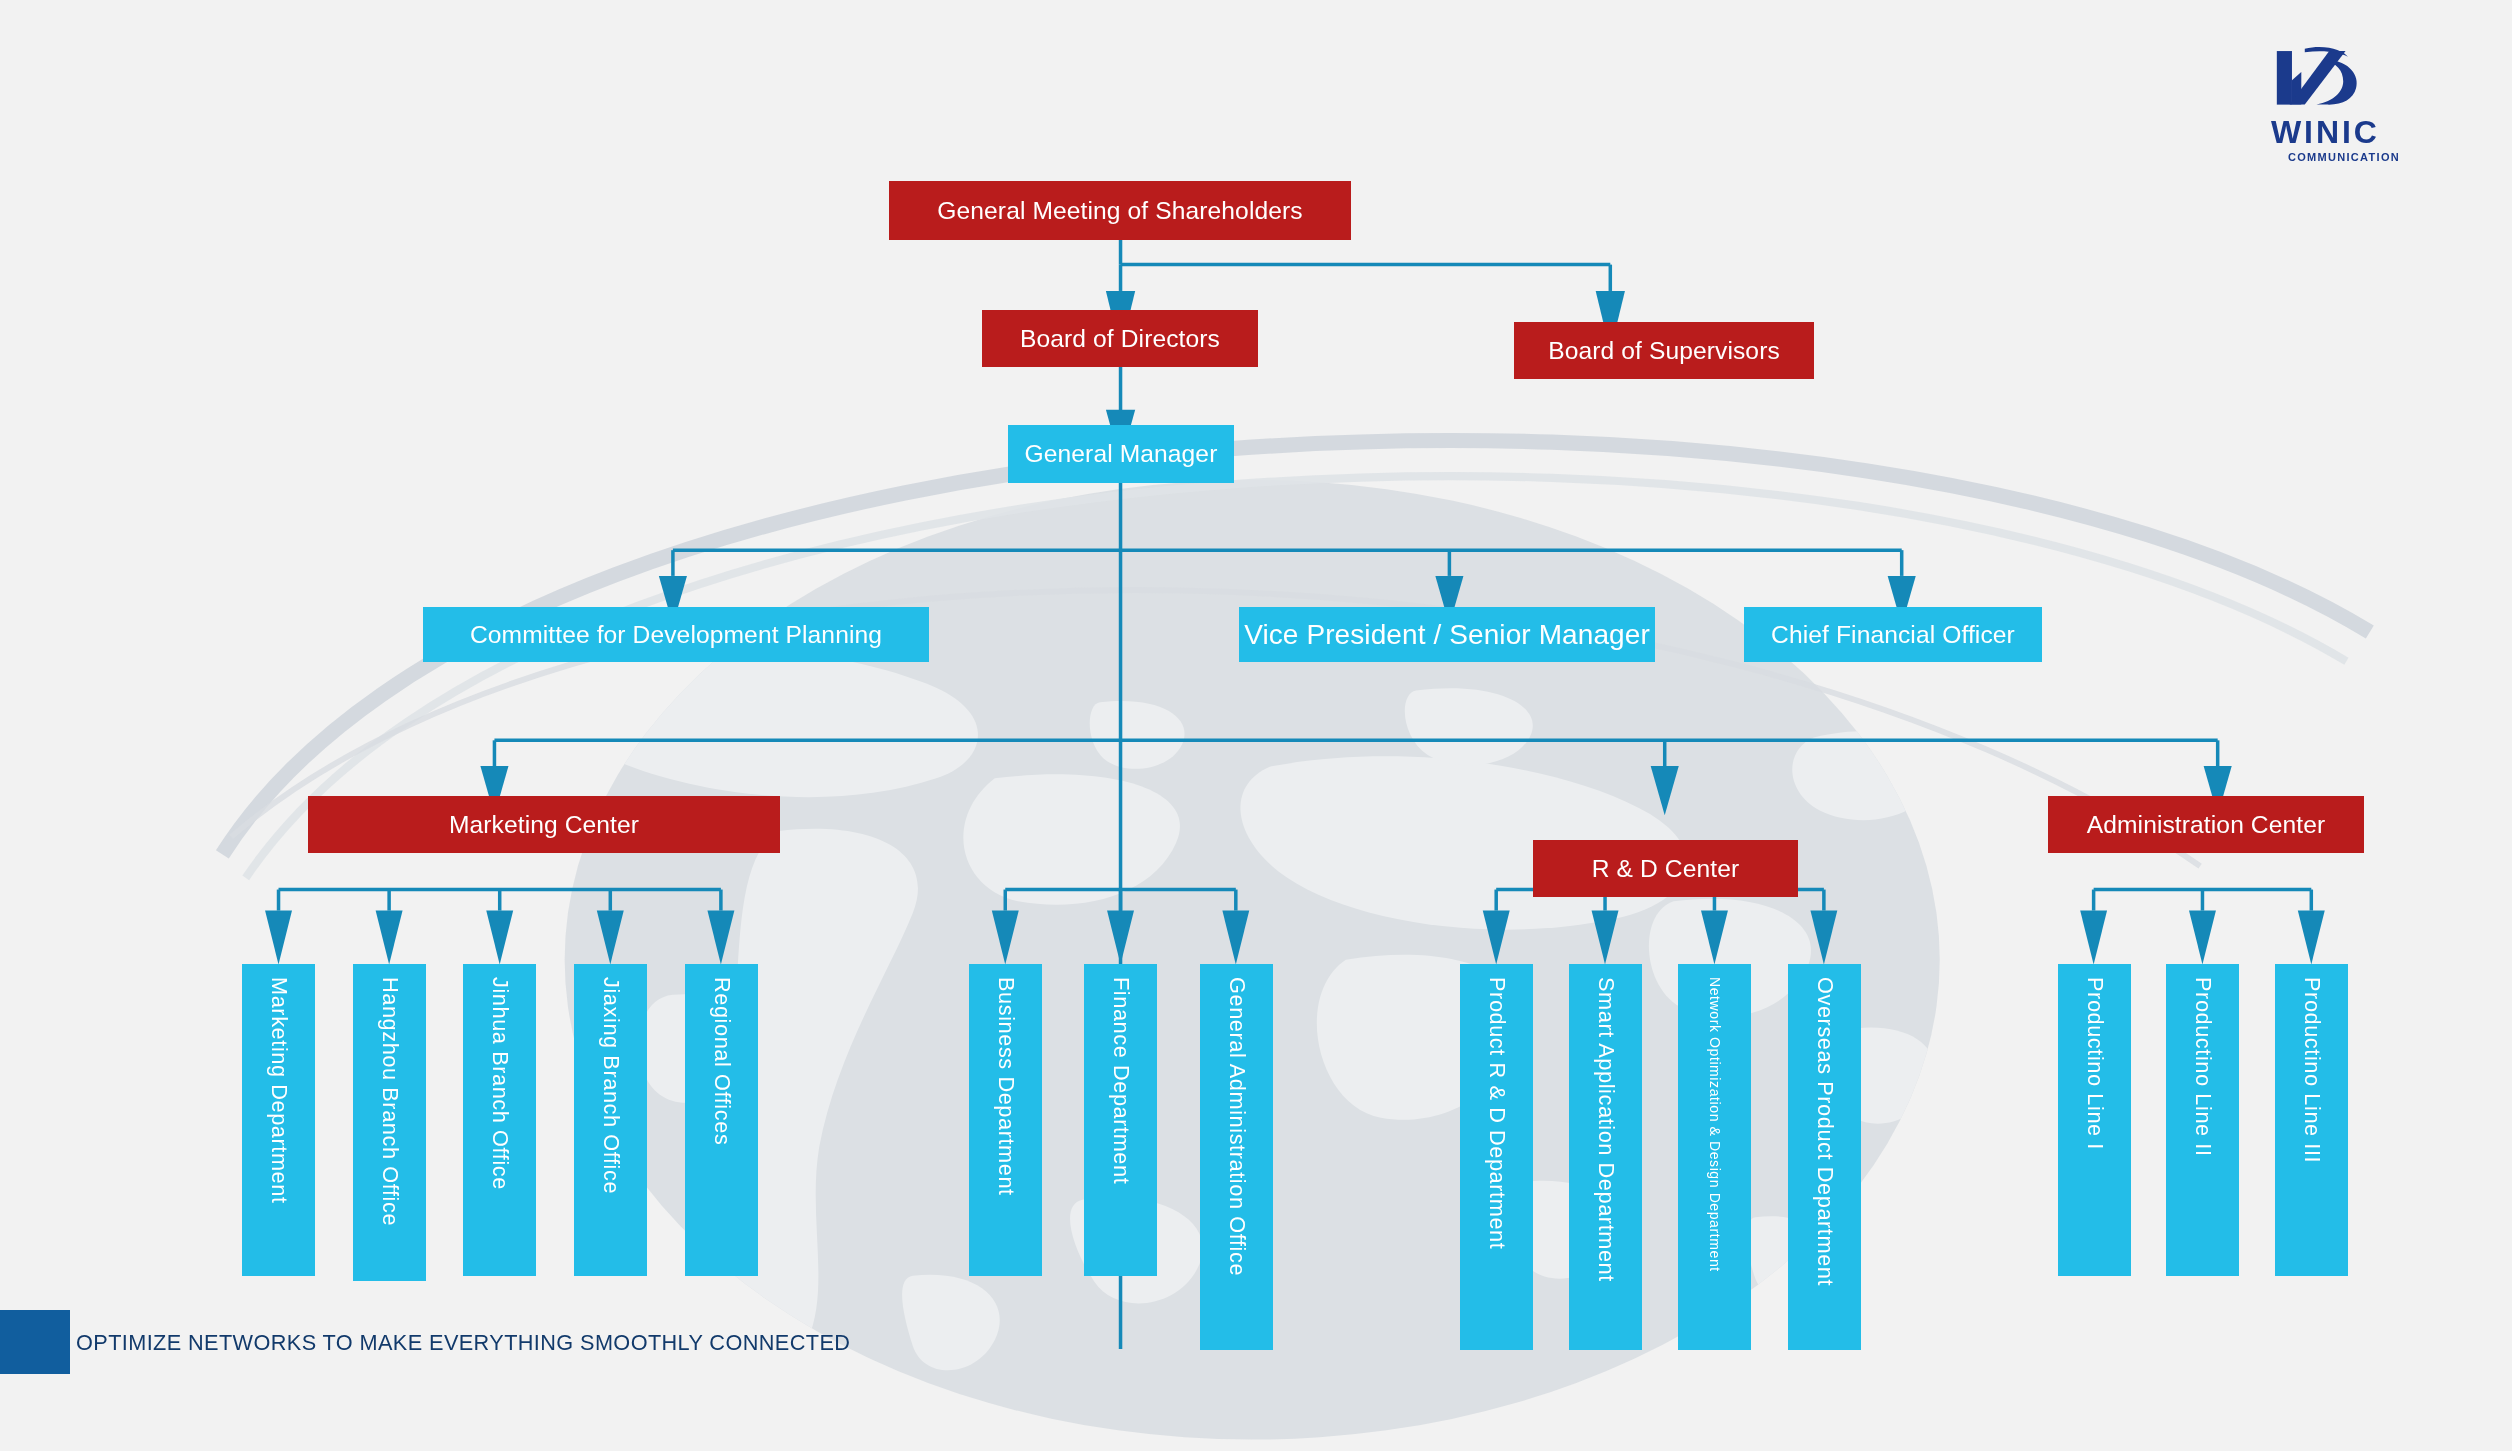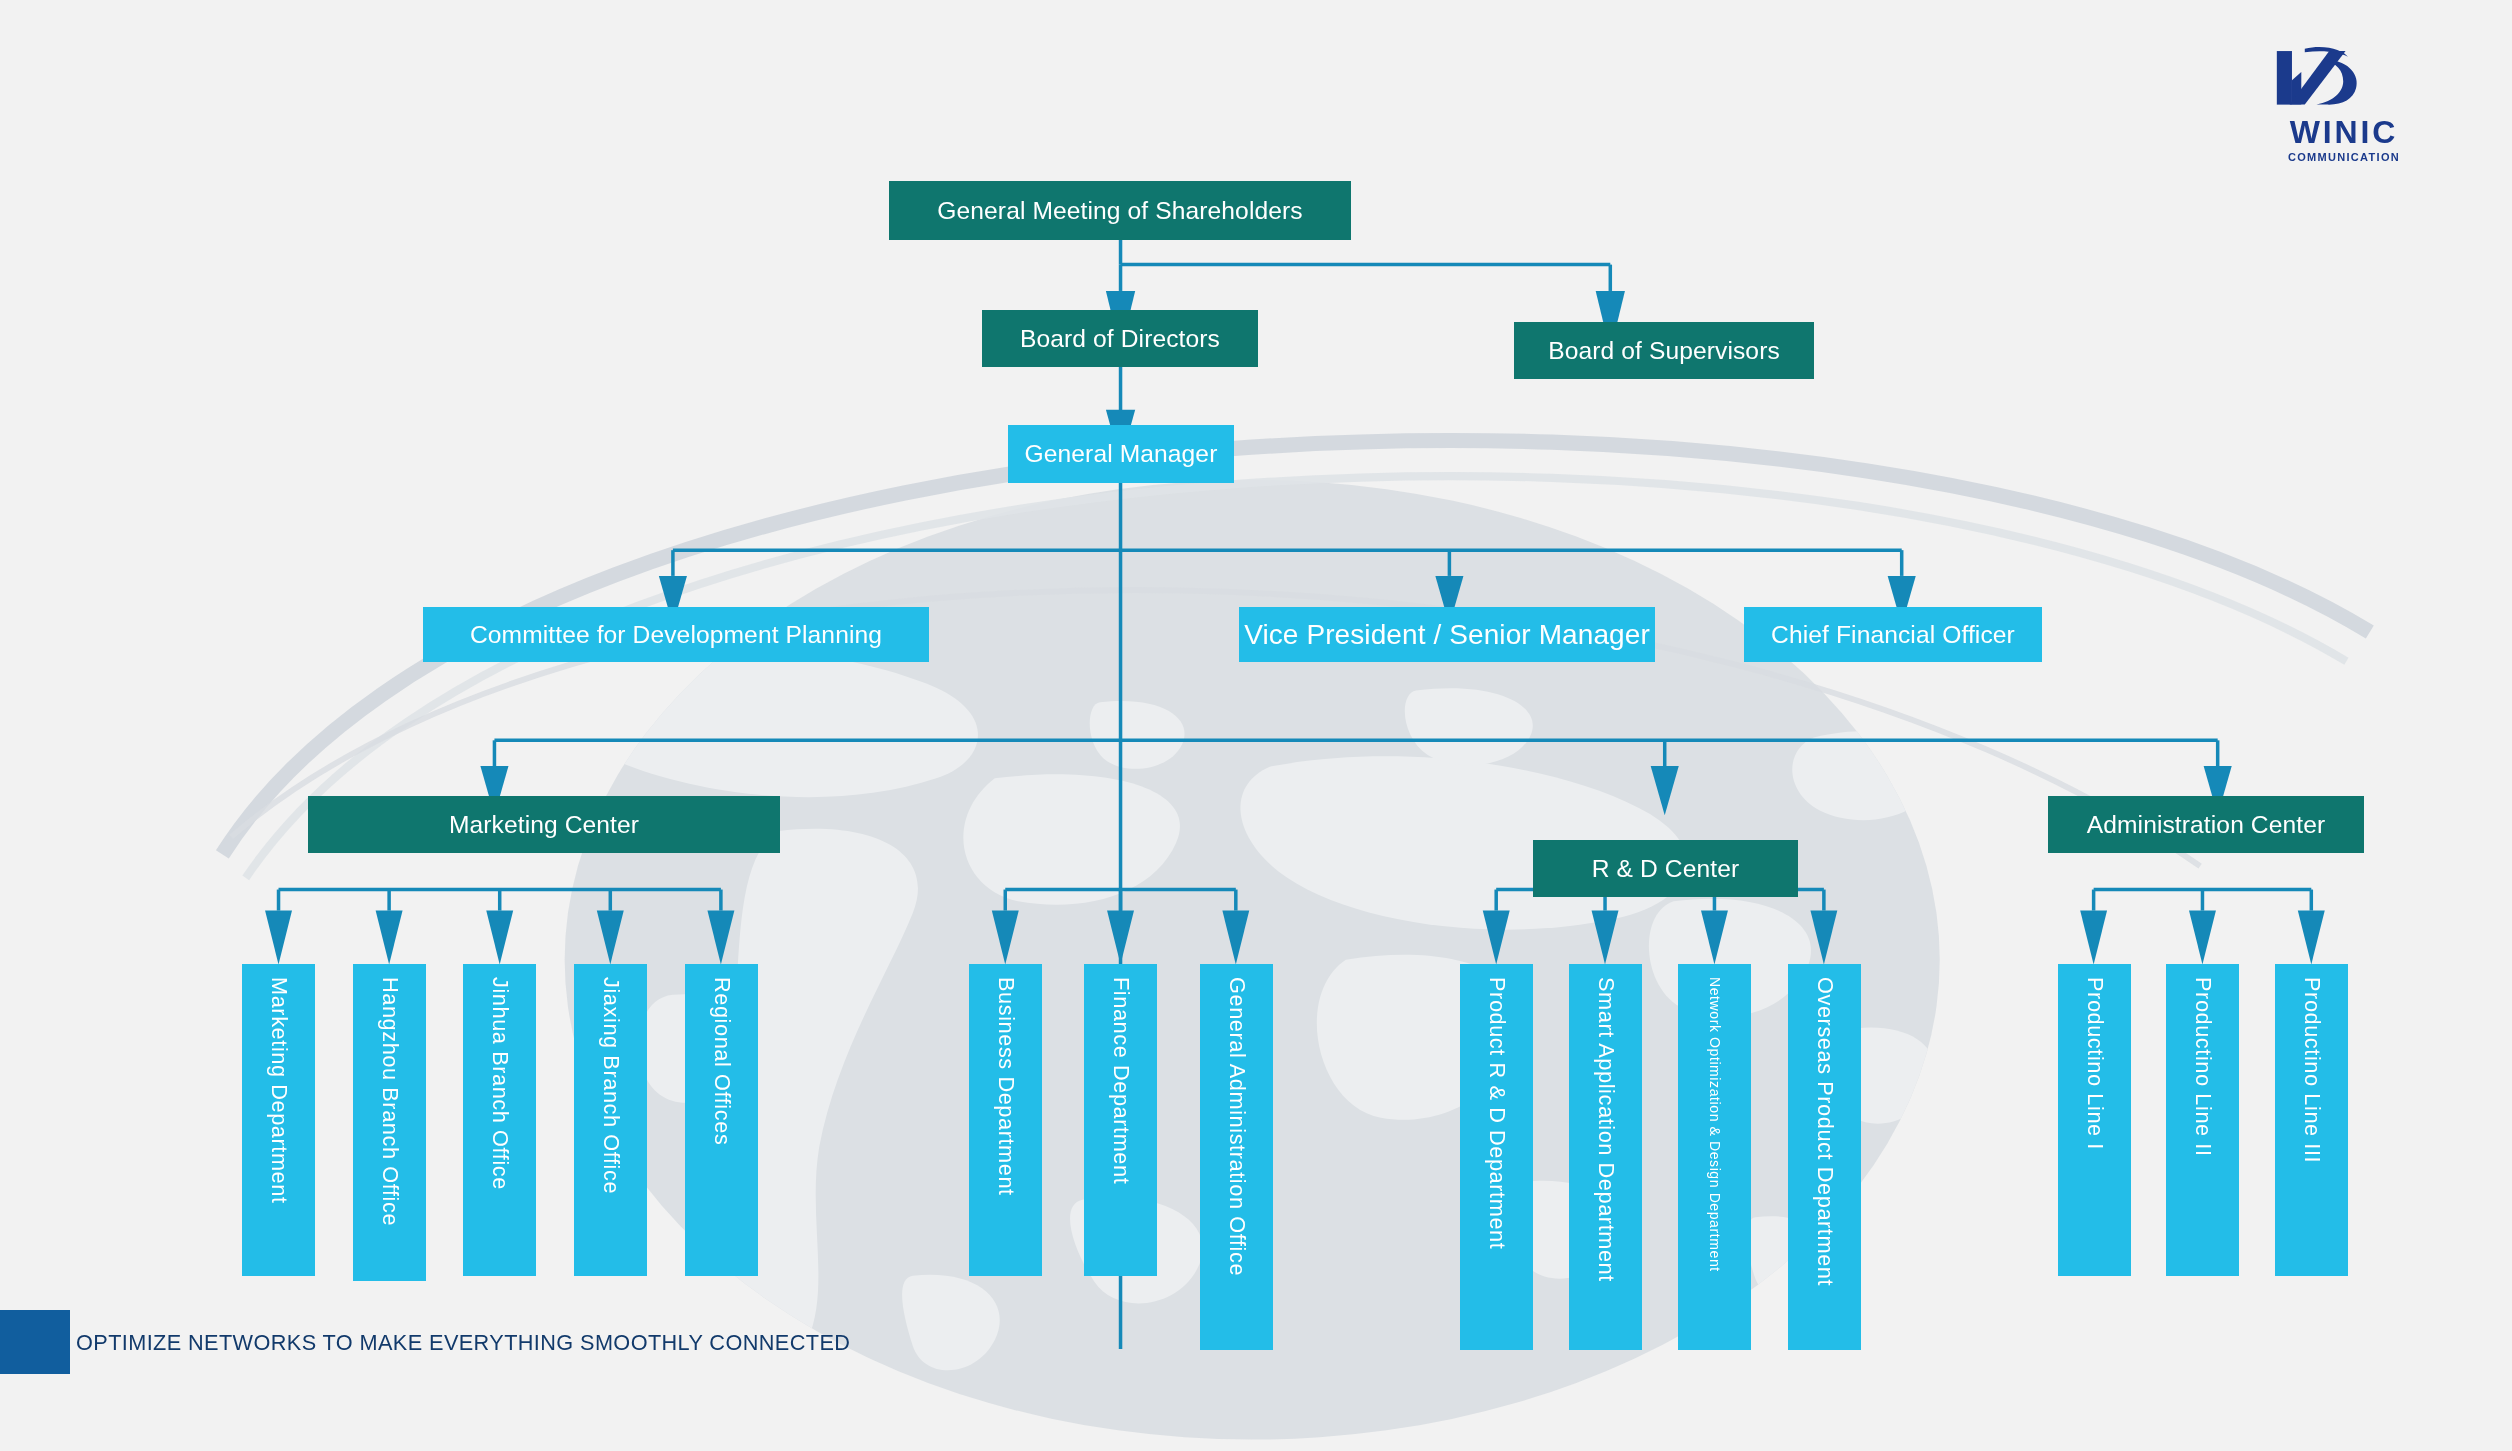--- a/index.html
+++ b/index.html
@@ -20,42 +20,42 @@
   
   .node{
     position:absolute;
     box-sizing:border-box;
     display:flex;align-items:center;justify-content:center;
     color:#ffffff;
     text-align:center;
     line-height:1.05;
     letter-spacing:0.1px;
   }
-  .node.dark{background:#0f766e;}
+  .node.dark{background:#b91c1c;}
   .node.light{background:#23bde8;}
 
   
   .node.vert{align-items:flex-start;justify-content:center;padding-top:13px;}
   .node.vert .vlabel{
     writing-mode:vertical-rl;
     text-orientation:mixed;
     white-space:nowrap;
     letter-spacing:0.6px;
   }
 
   
   #logo{position:absolute;left:2271px;top:46px;width:146px;height:111px;}
   #logo .mark{width:99px;height:66px;margin:0 auto;}
   #logo .winic{
     font-family:"Liberation Sans", sans-serif;
     font-weight:bold;
     font-size:32px;
     color:#1b3a8c;
     letter-spacing:2.9px;
-    text-align:center;
+    text-align:left;
     line-height:1;
     margin-top:2.3px;
   }
   #logo .comm{
     font-family:"Liberation Sans", sans-serif;
     font-weight:bold;
     font-size:11px;
     color:#1b3a8c;
     letter-spacing:1.3px;
     text-align:center;

